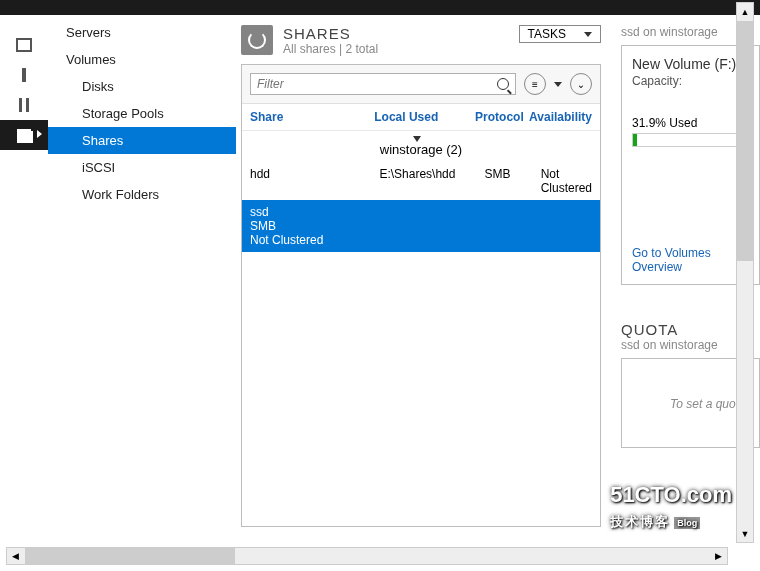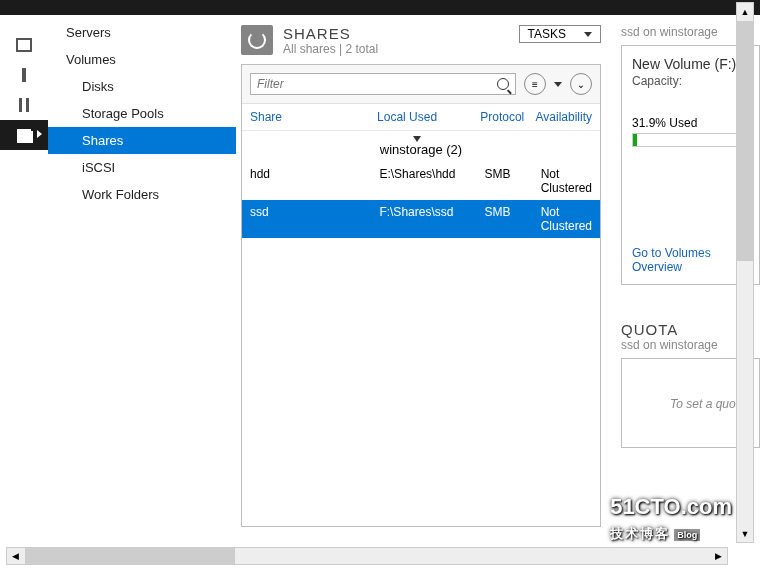--- a/index.html
+++ b/index.html
@@ -37,30 +37,30 @@
 .caret-dn { width: 0; height: 0; border-left: 4px solid transparent; border-right: 4px solid transparent; border-top: 5px solid #333; }
 
 .list-box { border: 1px solid #bdbdbd; height: 463px; }
 .filter-row { display: flex; align-items: center; padding: 8px; gap: 8px; background: #f7f7f7; border-bottom: 1px solid #e0e0e0; }
 .filter-input { flex: 1; border: 1px solid #b0b0b0; padding: 3px 6px; font-size: 12px; font-style: italic; display: flex; align-items: center; background: #fff; }
 .filter-input input { border: none; outline: none; flex: 1; font-style: italic; font-size: 12px; }
 .srch-icon { width: 12px; height: 12px; border: 1.5px solid #333; border-radius: 50%; position: relative; }
 .srch-icon::after { content: ""; position: absolute; width: 5px; height: 1.5px; background: #333; bottom: -3px; right: -4px; transform: rotate(45deg); }
 .rnd-btn { width: 22px; height: 22px; border: 1px solid #888; border-radius: 50%; display: flex; align-items: center; justify-content: center; font-size: 10px; cursor: pointer; }
 
-.col-headers { display: flex; padding: 6px 8px; font-size: 12px; color: #1864b5; border-bottom: 1px solid #e8e8e8; }
+.col-headers { display: flex; padding: 6px 8px; font-size: 12px; color: #1864b5; border-bottom: 1px solid #e8e8e8; font-weight: bold; }
 .ch-share { width: 138px; }
 .ch-path { width: 112px; }
 .ch-proto { width: 60px; }
 .ch-avail { flex: 1; }
 
 .group-row { display: flex; align-items: center; padding: 5px 8px; font-size: 13px; flex-direction: column; }
 .caret-exp { width: 0; height: 0; border-left: 4px solid transparent; border-right: 4px solid transparent; border-top: 6px solid #333; margin-right: 8px; transform: rotate(0deg); }
 .data-row { display: flex; padding: 5px 8px; font-size: 12px; }
-.data-row.sel { background: #0178d6; color: #fff; }
+.data-row.sel { background: #0178d6; color: #fff; flex-direction: column; }
 
 .right-col { margin-left: 20px; flex: 1; overflow: hidden; }
 .vol-title { font-size: 15px; color: #444; letter-spacing: 1px; }
 .vol-sub { font-size: 12px; color: #888; margin-bottom: 6px; }
 .vol-box { border: 1px solid #bdbdbd; padding: 10px; height: 240px; position: relative; }
 .vol-name { font-size: 14px; color: #333; }
 .vol-cap { font-size: 12px; color: #555; display: flex; justify-content: space-between; margin-top: 2px; }
 .vol-used { font-size: 12px; margin-top: 28px; }
 .prog-bar { width: 100%; height: 14px; border: 1px solid #ccc; margin-top: 3px; position: relative; }
 .prog-fill { height: 100%; background: #16a416; }
@@ -71,21 +71,21 @@
 .quota-empty { color: #888; font-style: italic; font-size: 12px; position: absolute; right: 10px; top: 38px; }
 
 .hscroll-track { position: absolute; bottom: 6px; left: 6px; right: 32px; height: 18px; background: #eee; border: 1px solid #ccc; }
 .hscroll-thumb { position: absolute; left: 18px; top: 0; height: 16px; width: 210px; background: #cdcdcd; }
 .hscroll-btn { position: absolute; top: 0; width: 17px; height: 16px; background: #eee; display: flex; align-items: center; justify-content: center; font-size: 9px; }
 
 .vscroll-track { position: absolute; right: 6px; top: 2px; bottom: 28px; width: 18px; background: #eee; border: 1px solid #ccc; }
 .vscroll-thumb { position: absolute; top: 18px; left: 0; width: 16px; height: 240px; background: #cdcdcd; }
 .vscroll-btn { position: absolute; left: 0; width: 16px; height: 17px; background: #eee; display: flex; align-items: center; justify-content: center; font-size: 9px; }
 
-.watermark { position: absolute; right: 28px; bottom: 28px; font-family: Georgia, serif; color: #fff; text-shadow: 0 0 4px rgba(0,0,0,0.9), 1px 1px 2px #000; font-size: 22px; font-weight: bold; line-height: 1.1; text-align: left; pointer-events: none; }
+.watermark { position: absolute; right: 28px; bottom: 40px; font-family: Georgia, serif; color: #fff; text-shadow: 0 0 4px rgba(0,0,0,0.9), 1px 1px 2px #000; font-size: 22px; font-weight: bold; line-height: 1.1; text-align: left; pointer-events: none; }
 .watermark .cn { font-size: 13px; letter-spacing: 2px; }
 .watermark .blog { font-size: 9px; background: rgba(0,0,0,0.4); padding: 1px 3px; margin-left: 4px; }
 </style>
 </head>
 <body>
 
 <div class="topbar"></div>
 
 <div class="main-area">
 
@@ -150,21 +150,20 @@
           <span>winstorage (2)</span>
         </div>
         <div class="data-row">
           <div class="ch-share">hdd</div>
           <div class="ch-path">E:\Shares\hdd</div>
           <div class="ch-proto">SMB</div>
           <div class="ch-avail">Not Clustered</div>
         </div>
         <div class="data-row sel">
           <div class="ch-share">ssd</div>
-          <div class="ch-path">F:\Shares\ssd</div>
           <div class="ch-proto">SMB</div>
           <div class="ch-avail">Not Clustered</div>
         </div>
       </div>
     </div>
 
     <div class="right-col">
       <div class="vol-sub">ssd on winstorage</div>
       <div class="vol-box">
         <div class="vol-name">New Volume (F:)</div>

